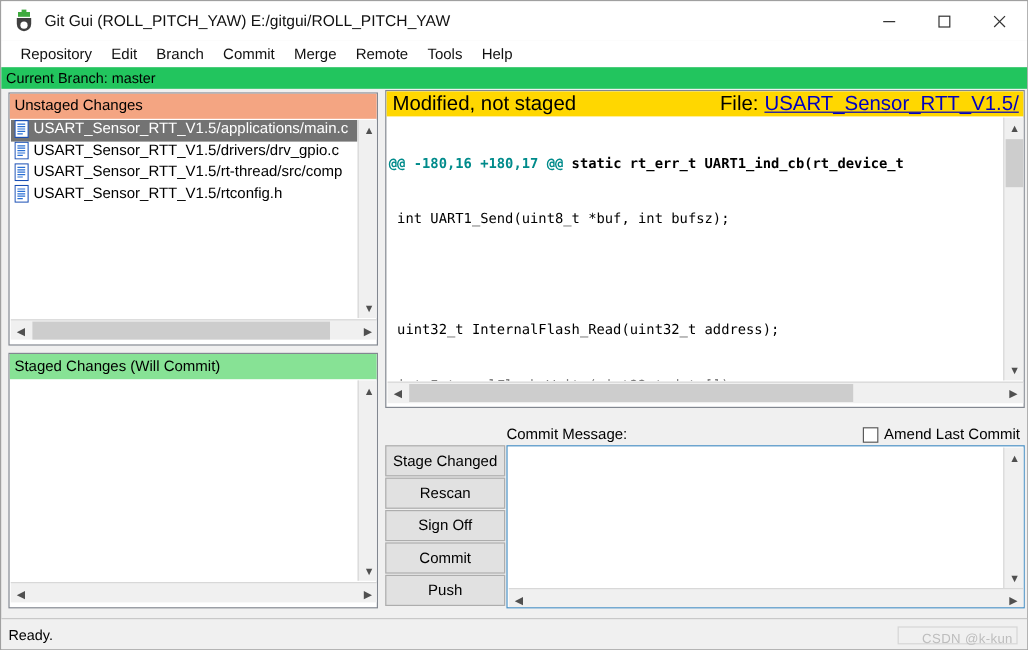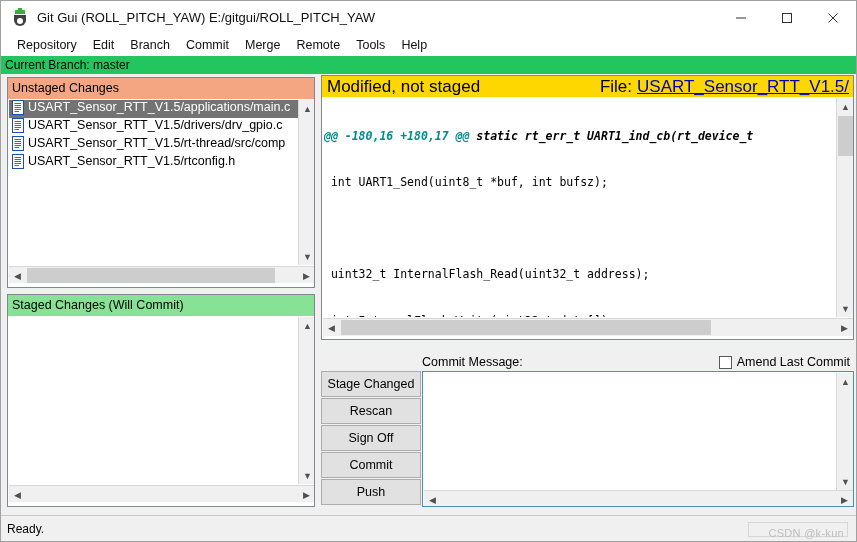--- a/index.html
+++ b/index.html
@@ -262,21 +262,21 @@
     overflow: hidden;
     background: #ffffff;
     font-family: "DejaVu Sans Mono", "Liberation Mono", monospace;
     font-size: 11.5px;
     line-height: 15.4px;
     white-space: pre;
     padding-left: 1px;
     box-sizing: border-box;
   }
   .dl { height: 15.4px; white-space: pre; }
-  .dl.hunk { color: #008b8b; font-weight: bold; font-style: italic; }
+  .dl.hunk { color: #008b8b; font-weight: bold; }
   .dl.hunk .ctx { color: #000; }
   .dl.ctx { color: #000; }
 
   
   .commit-label {
     position: absolute;
     left: 421px; top: 354px;
     width: 170px;
     font-size: 12.5px;
   }

